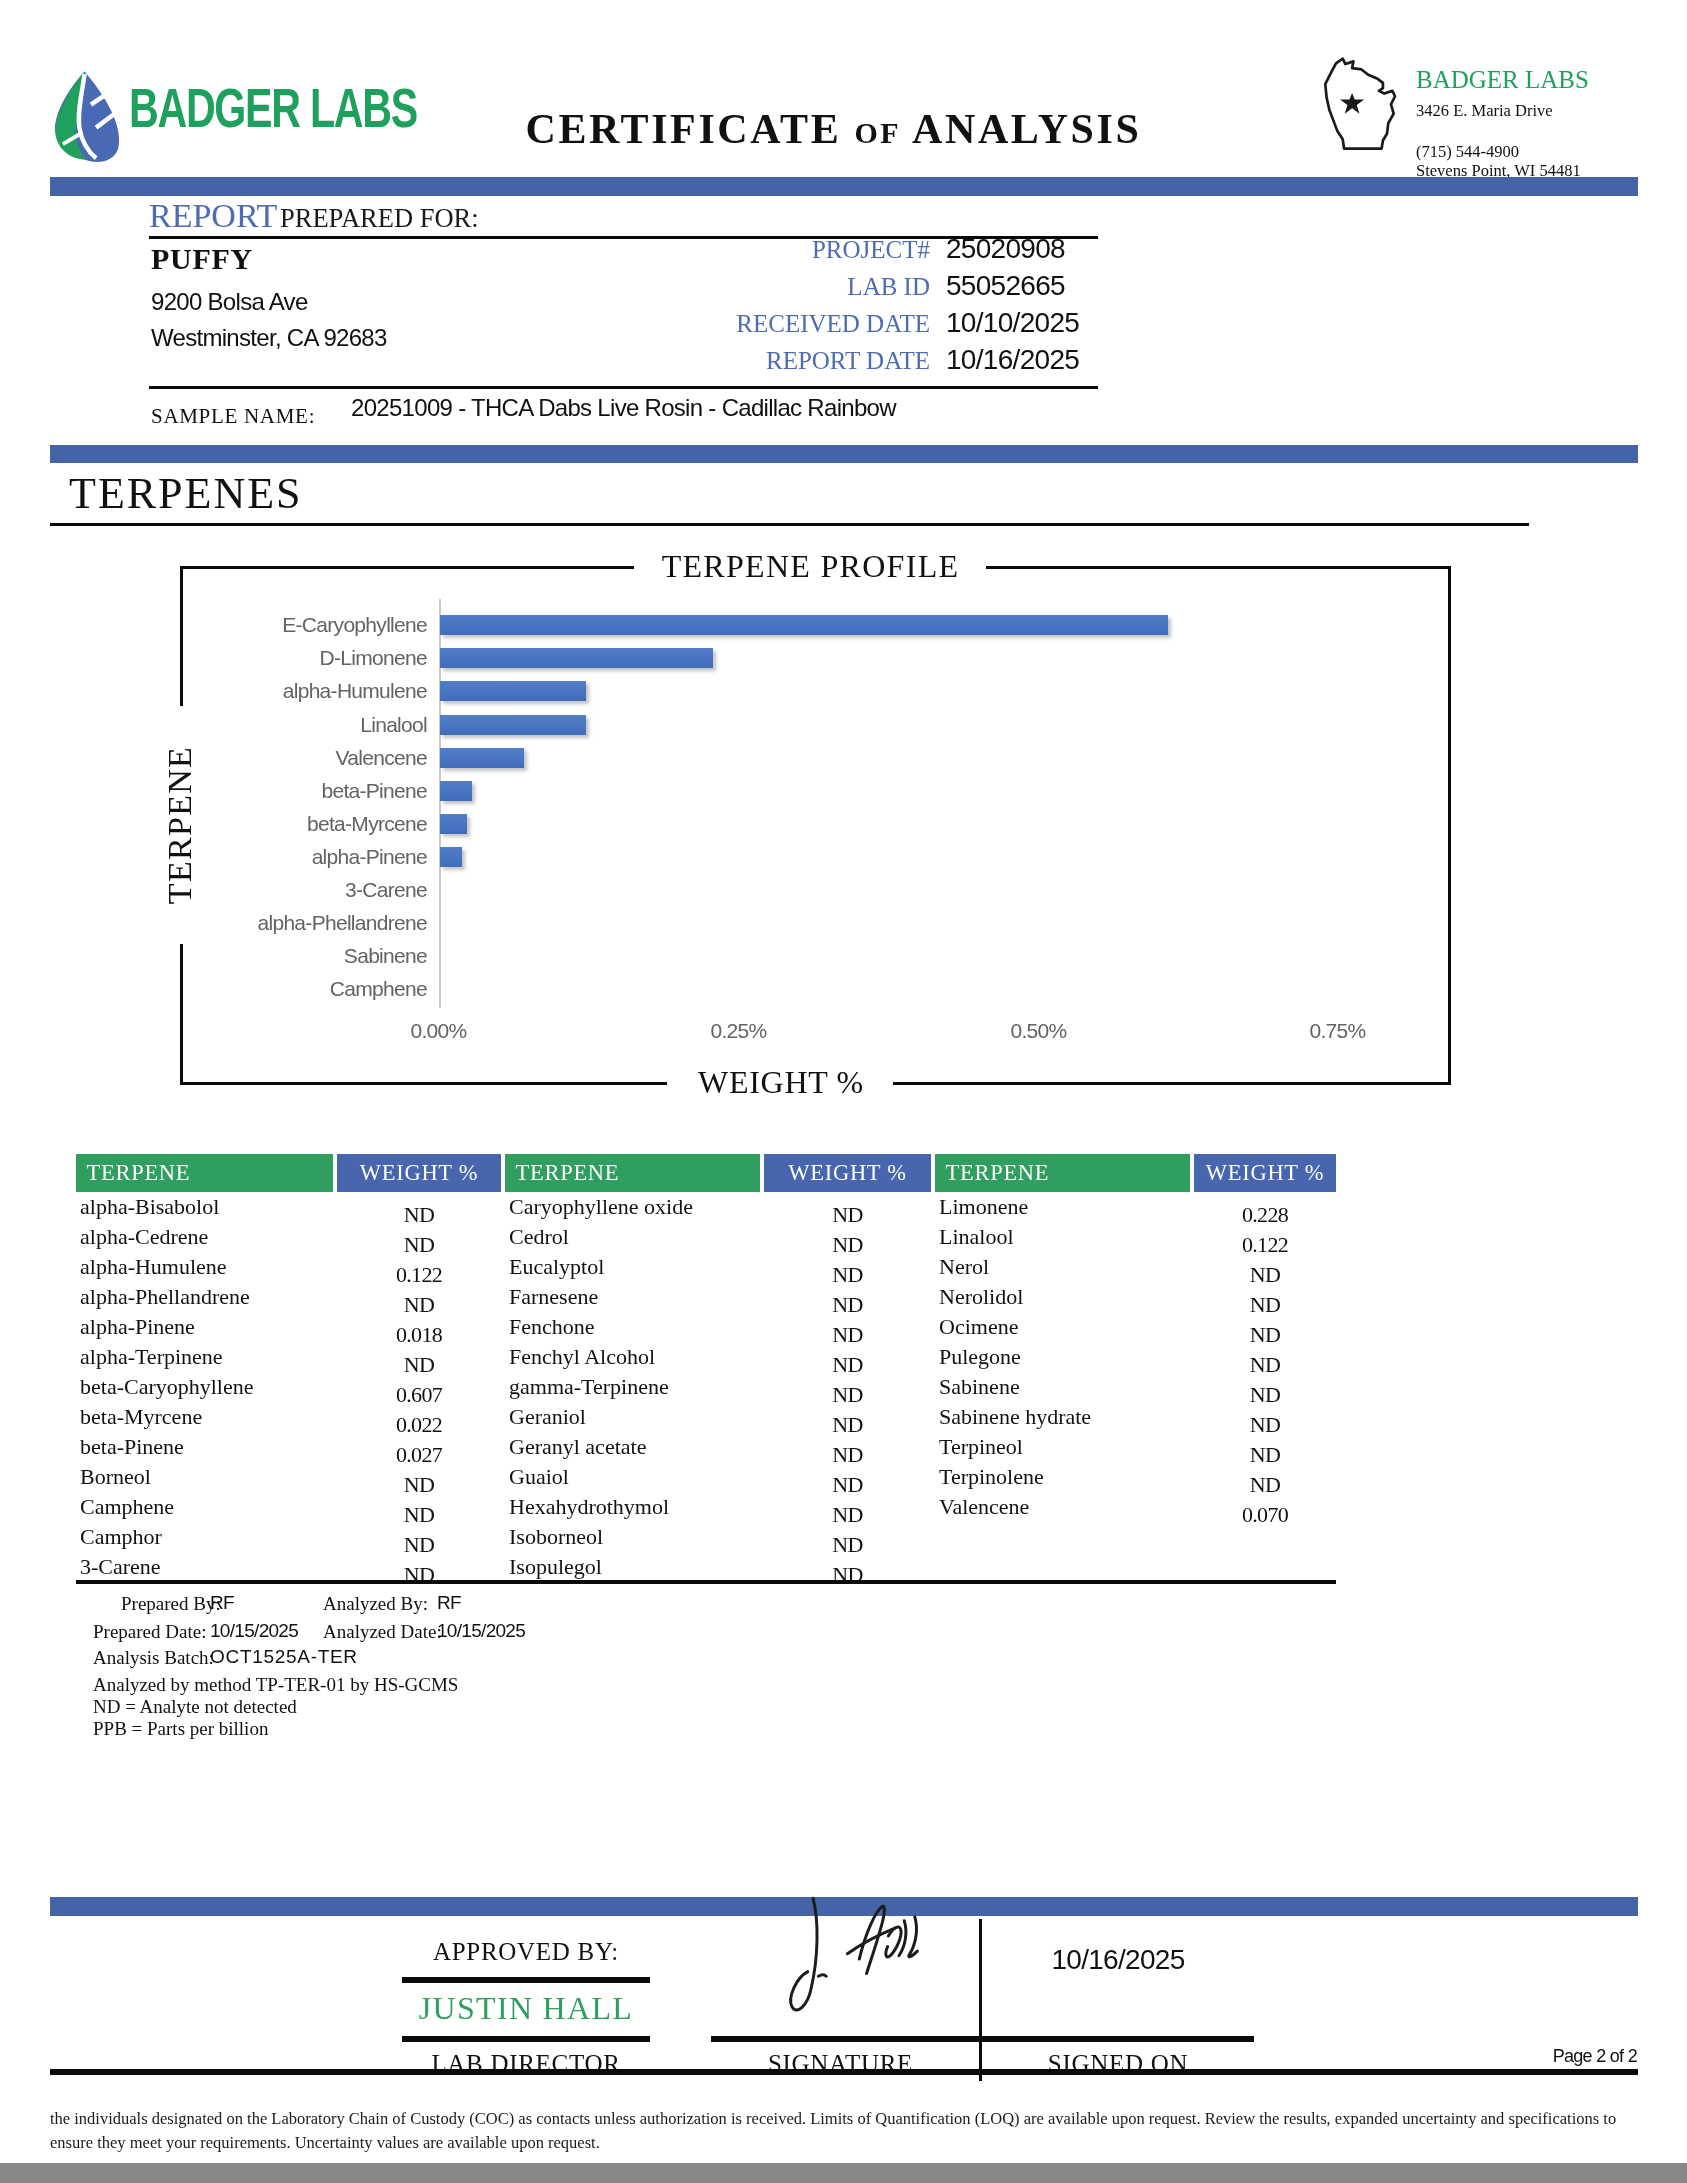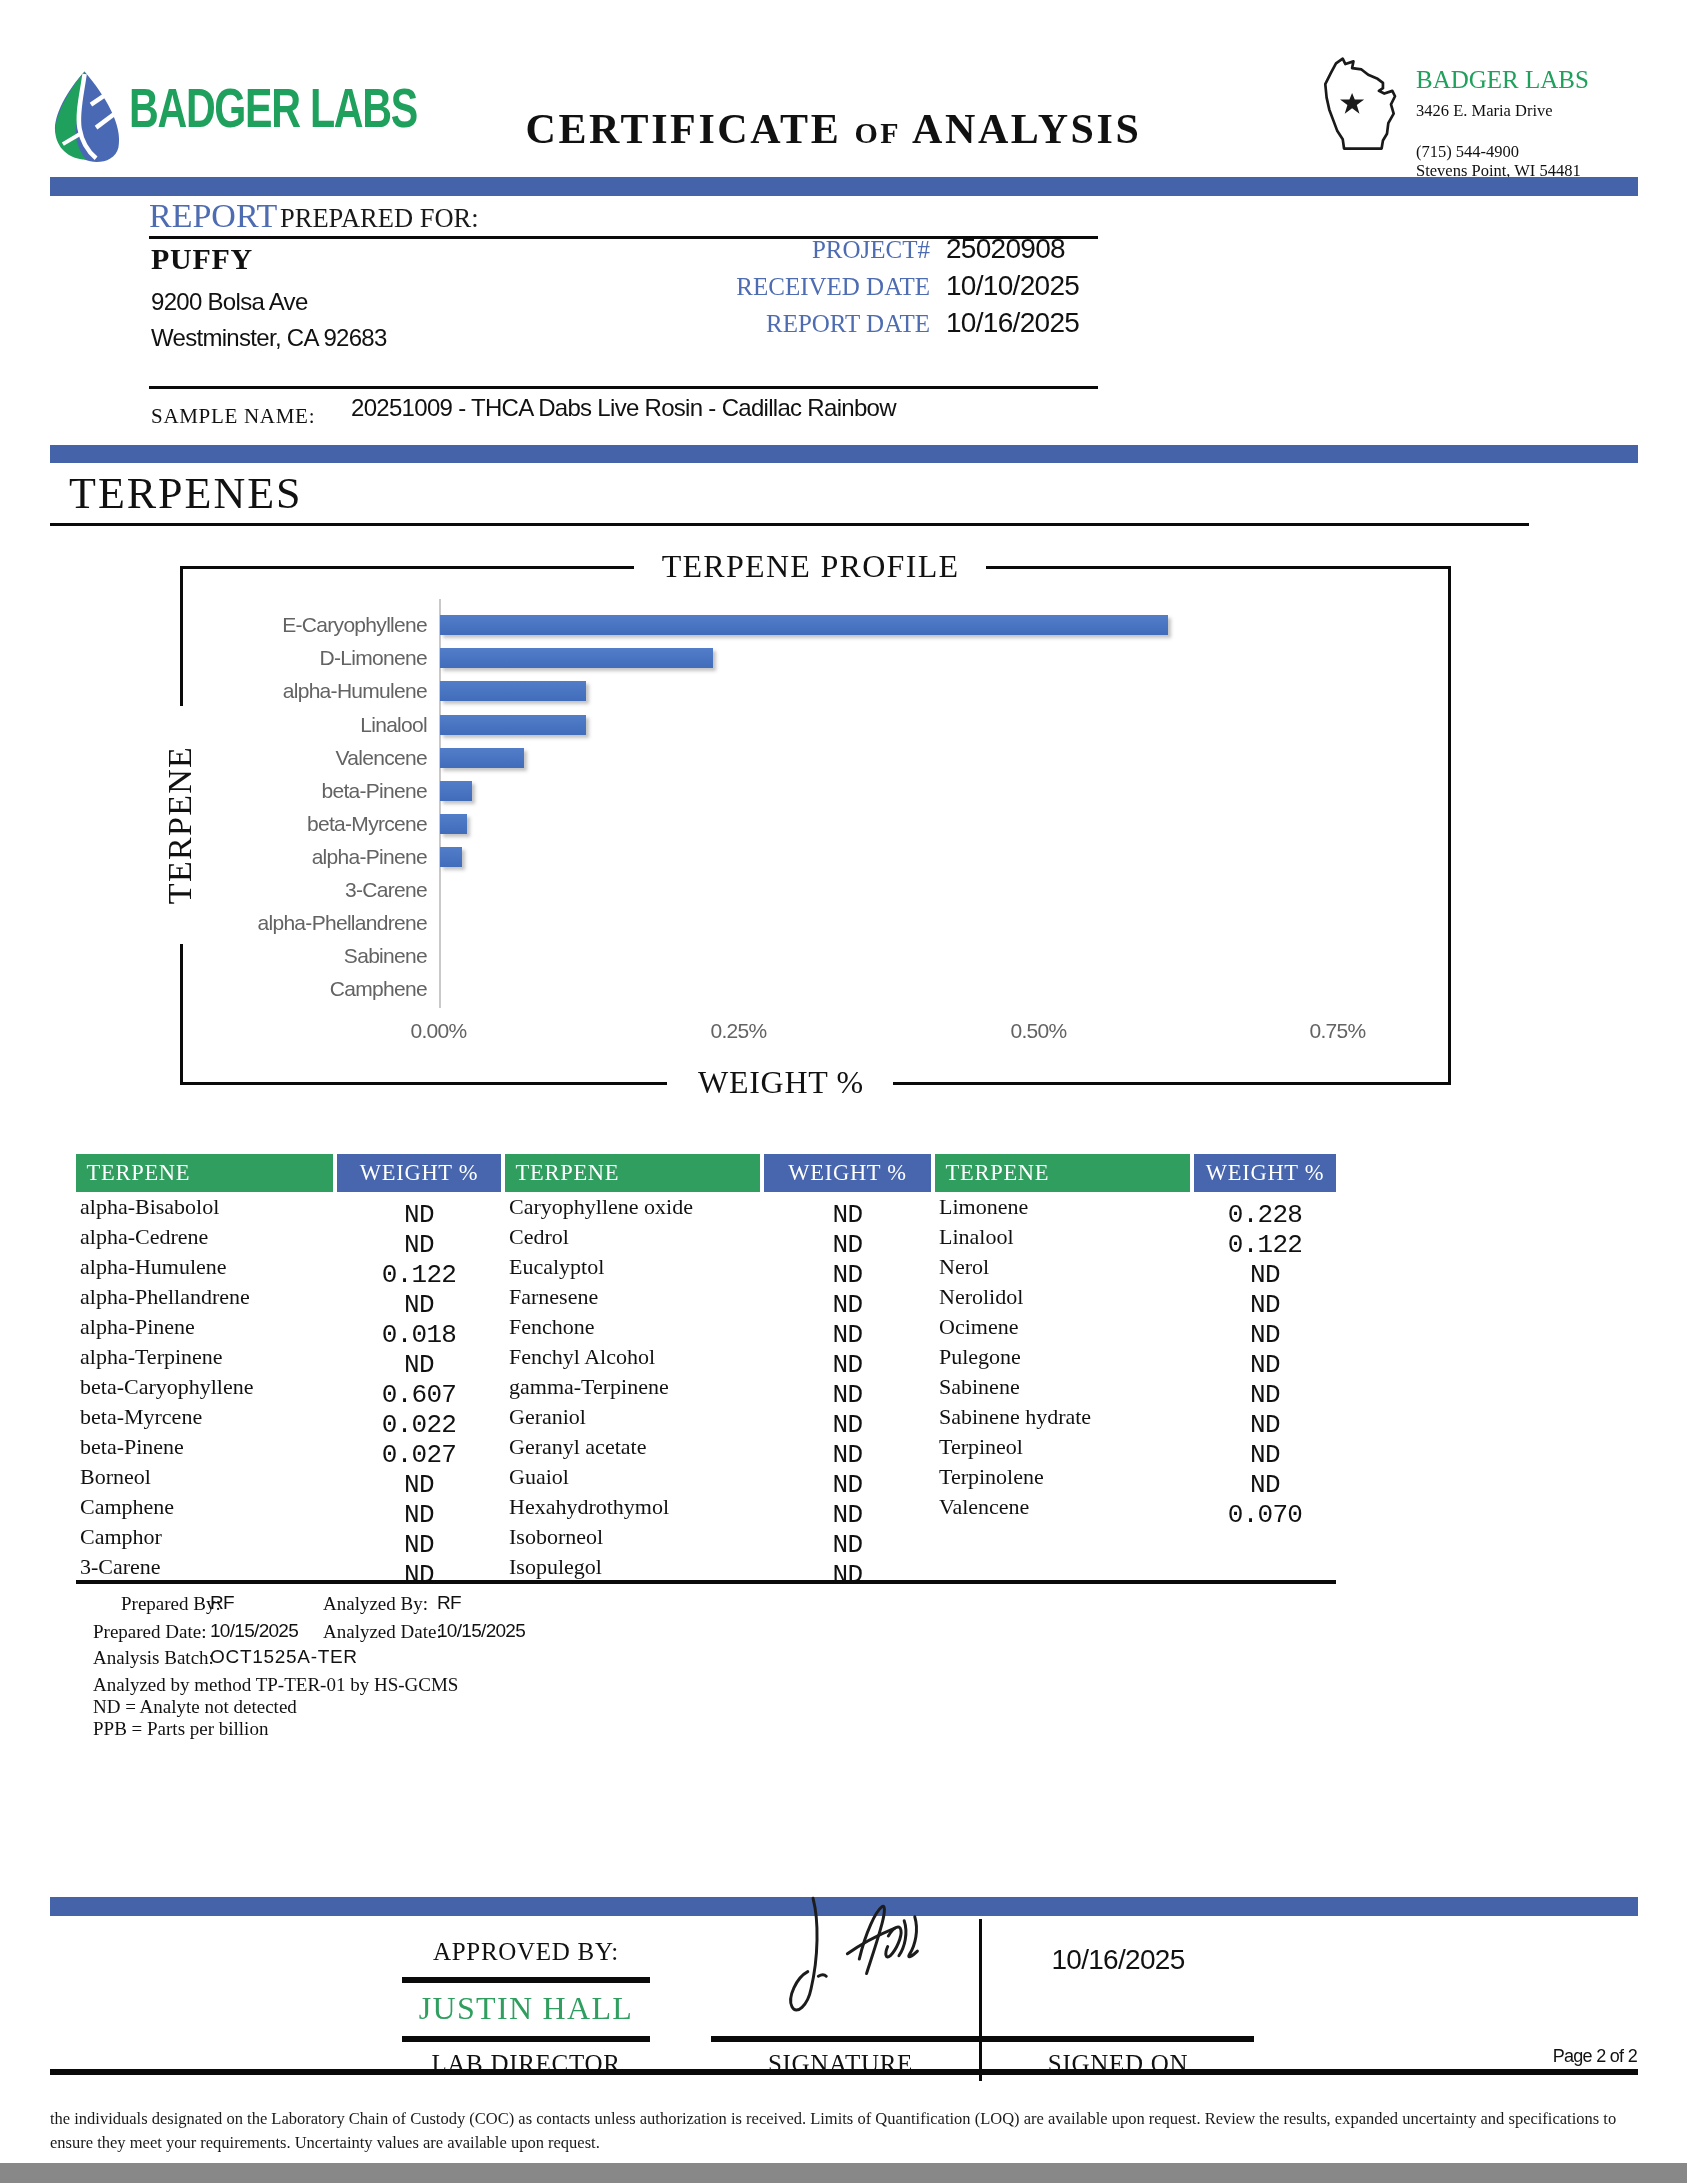--- a/index.html
+++ b/index.html
@@ -58,22 +58,22 @@
     font-family:"Liberation Sans","DejaVu Sans",sans-serif; letter-spacing:-0.7px;}
 
   
   #terpene-table{position:absolute; left:76px; top:1154px; width:1260px;
     display:grid; grid-template-columns:257px 164px 255px 167px 255px 142px;
     column-gap:4px; grid-auto-rows:30px; grid-template-rows:38px;}
   .th{color:#fff; font-size:22.5px; display:flex; align-items:center; letter-spacing:0.7px;}
   .th-green{background:var(--header-green,#2f9e5f); padding-left:10.6px;}
   .th-blue{background:var(--header-blue,#4766ae); justify-content:center;}
   .td-name{font-size:22px; display:flex; align-items:center; padding-left:4px; white-space:nowrap;}
-  .td-val{font-size:26px; display:flex; align-items:center; justify-content:center;
-    font-family:Liberation Mono, monospace; letter-spacing:-0.7px;margin-top:15px;}
+  .td-val{font-size:22px; display:flex; align-items:center; justify-content:center;
+    font-family:Liberation Serif, serif; letter-spacing:-0.7px;margin-top:15px;}
 
   
   .an-label{font-size:19px; white-space:nowrap;}
   .an-value{font-size:19px; white-space:nowrap;}
 
   
   .ap-center{width:258px; text-align:center; white-space:nowrap;}
   .ap-label{font-size:25px; letter-spacing:0.7px;}
   .approver{font-size:32px; letter-spacing:1.3px; color:var(--header-green,#2f9e5f);}
   .signed-date{font-size:28px;}
@@ -122,20 +122,24 @@
   <div class="rule" style="left:149px; top:236px; width:949px; height:3.3px;"></div>
 
   <div class="abs client-name">PUFFY</div>
   <div class="abs client-a1 cond">9200 Bolsa Ave</div>
   <div class="abs client-a2 cond">Westminster, CA 92683</div>
 
   <div class="abs meta-wrap">
     <div class="meta-row">
       <span class="ml">PROJECT#</span>
       <span class="mv cond">25020908</span>
+    </div>
+    <div class="meta-row">
+      <span class="ml">LAB ID</span>
+      <span class="mv cond">55052665</span>
     </div>
     <div class="meta-row">
       <span class="ml">RECEIVED DATE</span>
       <span class="mv cond">10/10/2025</span>
     </div>
     <div class="meta-row">
       <span class="ml">REPORT DATE</span>
       <span class="mv cond">10/16/2025</span>
     </div>
   </div>

